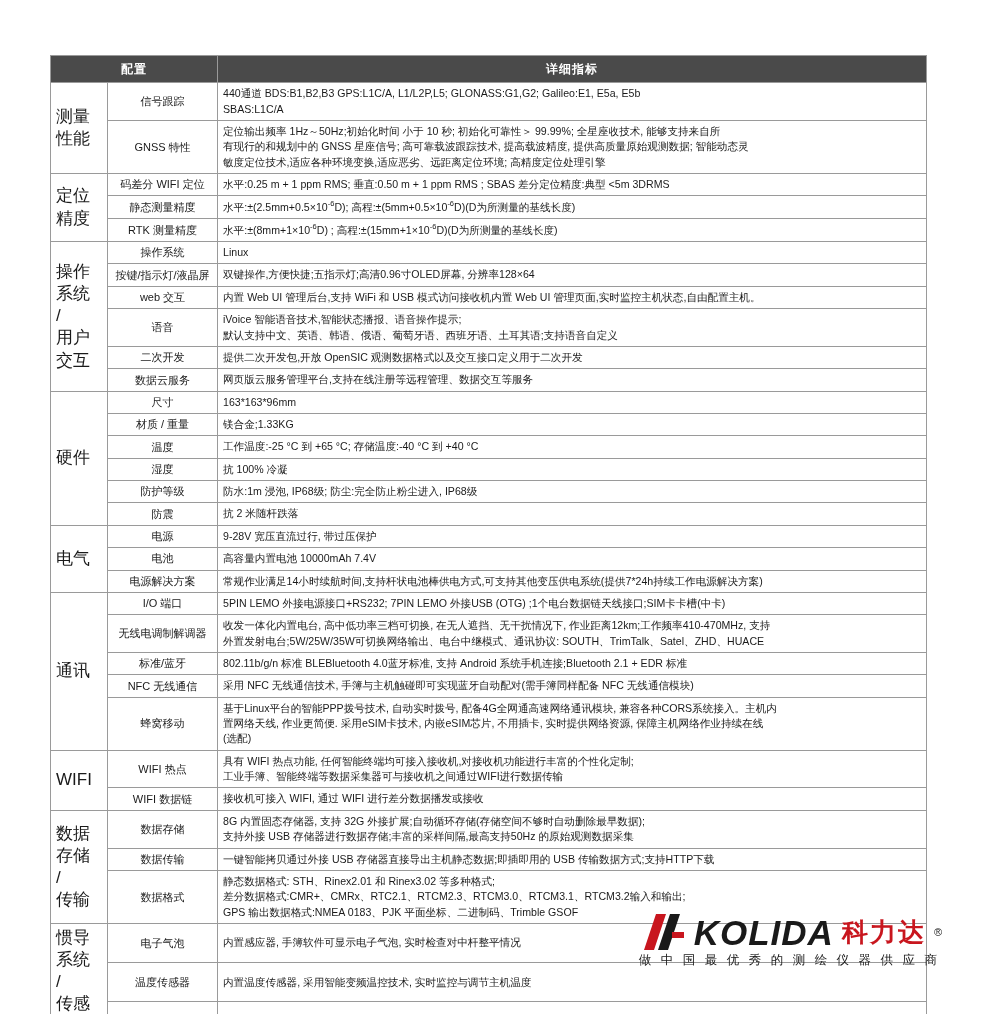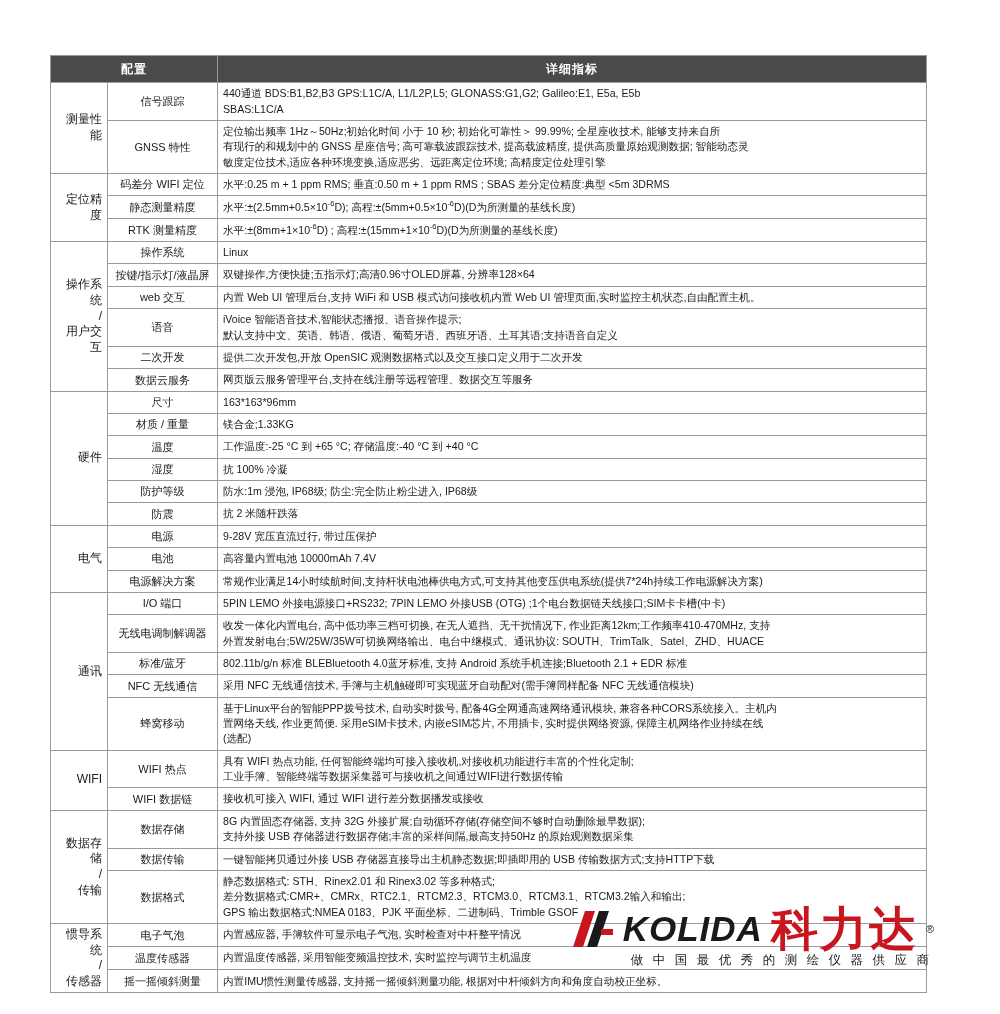--- a/index.html
+++ b/index.html
@@ -40,22 +40,22 @@
     font-weight: bold;
     text-align: center;
     font-size: 12px;
     padding: 5px 4px;
     letter-spacing: 1px;
   }
   col.c1 { width: 57px; }
   col.c2 { width: 110px; }
   col.c3 { width: 709px; }
   td.grp {
-    text-align: right;
-    font-size: 12px;
+    text-align: left;
+    font-size: 17px;
     padding: 2px 2px;
     line-height: 1.3;
   }
   td.sub {
     text-align: center;
     font-size: 11px;
     padding: 3px 3px;
   }
   td.val {
     text-align: left;
@@ -63,21 +63,21 @@
     padding: 3px 6px;
     line-height: 1.45;
     margin-left: 24px;
   }
   td.val .ln { display: block; }
   sup { font-size: 7.5px; vertical-align: super; }
 
   
   .logo-area {
     position: absolute;
-    right: 66px;
+    right: 58px;
     bottom: 45px;
     width: 420px;
     text-align: right;
   }
   .logo-row {
     display: flex;
     align-items: center;
     justify-content: flex-end;
     gap: 8px;
   }
@@ -93,21 +93,21 @@
     font-weight: bold;
     font-style: italic;
     font-size: 35px;
     letter-spacing: 1px;
     color: #1a1a1a;
     line-height: 1;
   }
   .logo-cn {
     font-family: "DejaVu Sans", sans-serif;
     font-weight: bold;
-    font-size: 47px;
+    font-size: 26px;
     color: #c8161e;
     line-height: 1;
     letter-spacing: 2px;
   }
   .logo-reg {
     font-size: 11px;
     vertical-align: super;
     color: #1a1a1a;
     font-weight: normal;
   }

